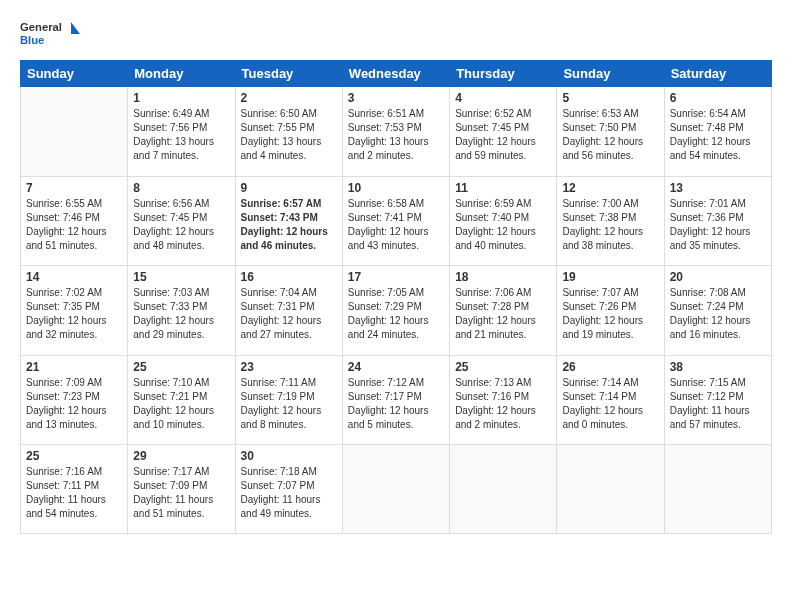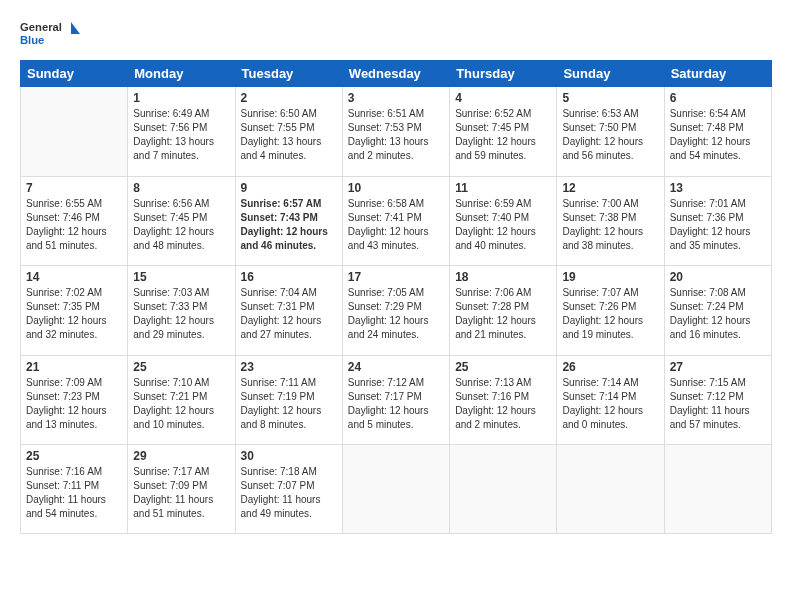--- a/index.html
+++ b/index.html
@@ -303,21 +303,21 @@
 and 2 minutes.</div>
           </td>
           <td>
             <span class="day-number">26</span>
             <div class="day-info" style="white-space: pre-line;">Sunrise: 7:14 AM
 Sunset: 7:14 PM
 Daylight: 12 hours
 and 0 minutes.</div>
           </td>
           <td>
-            <span class="day-number">27</span>
+            <span class="day-number">38</span>
             <div class="day-info" style="white-space: pre-line;">Sunrise: 7:15 AM
 Sunset: 7:12 PM
 Daylight: 11 hours
 and 57 minutes.</div>
           </td>
         </tr>
         <tr class="last-row">
           <td>
             <span class="day-number">25</span>
             <div class="day-info" style="white-space: pre-line;">Sunrise: 7:16 AM

